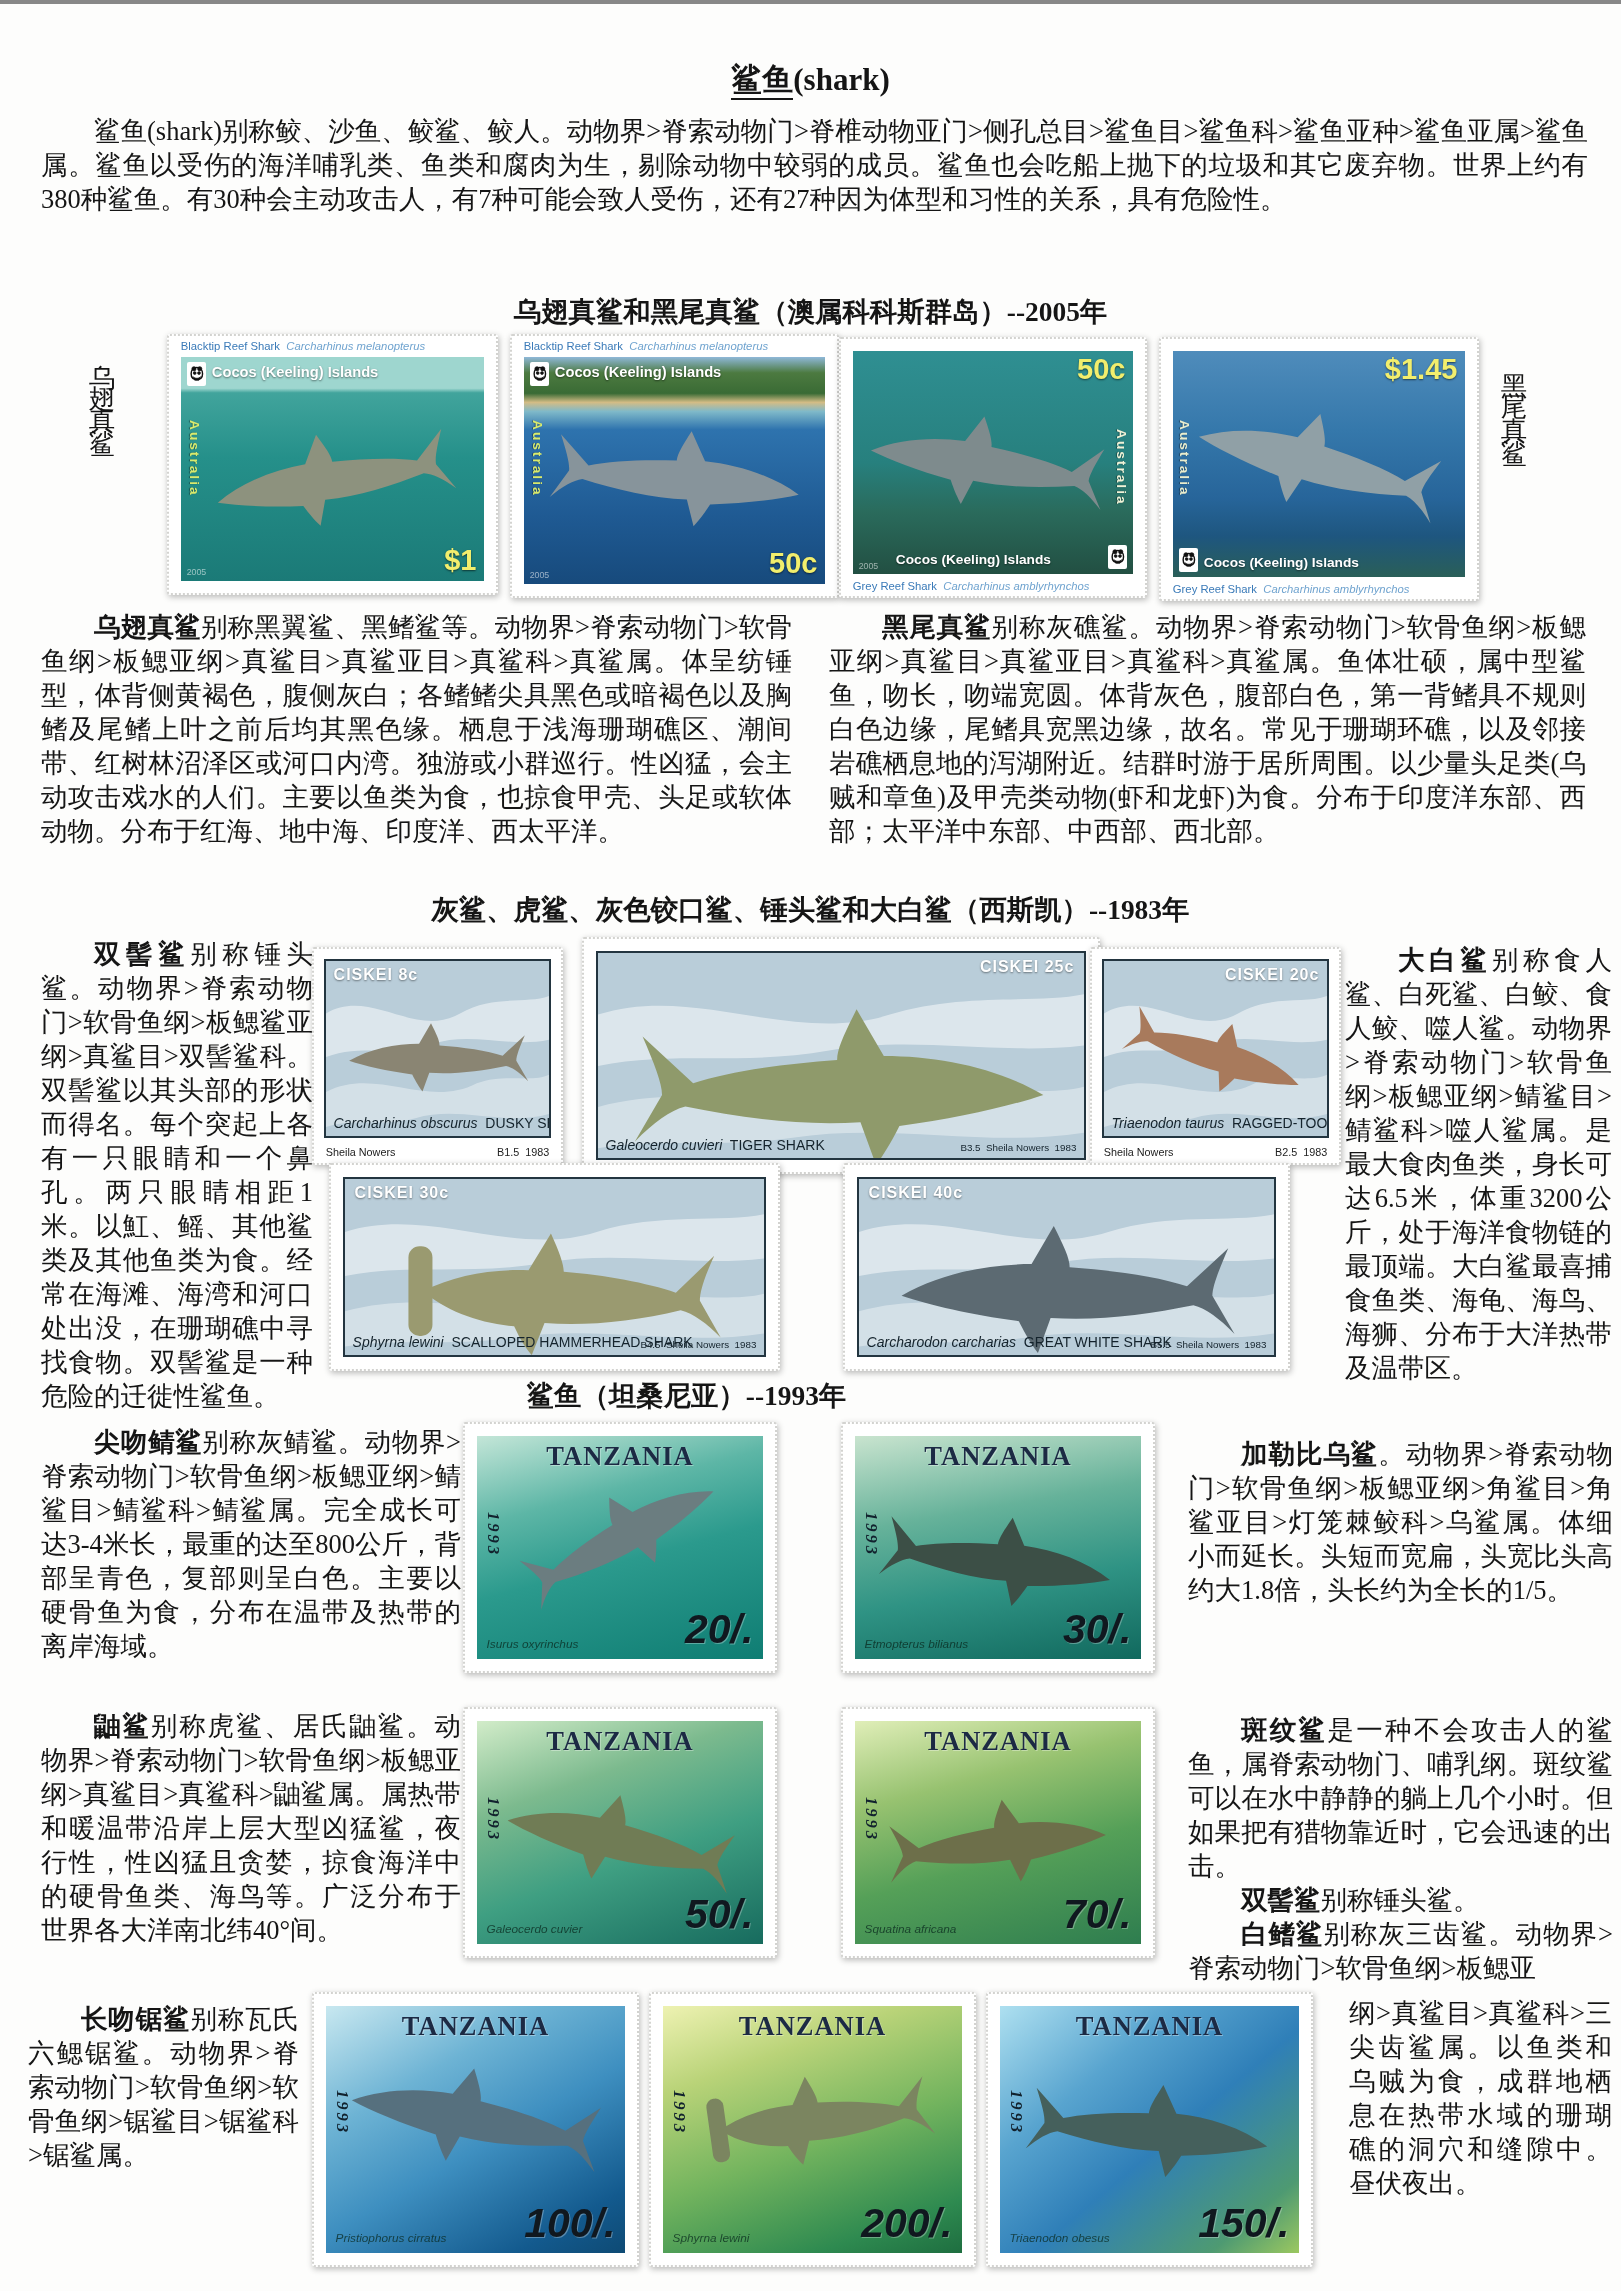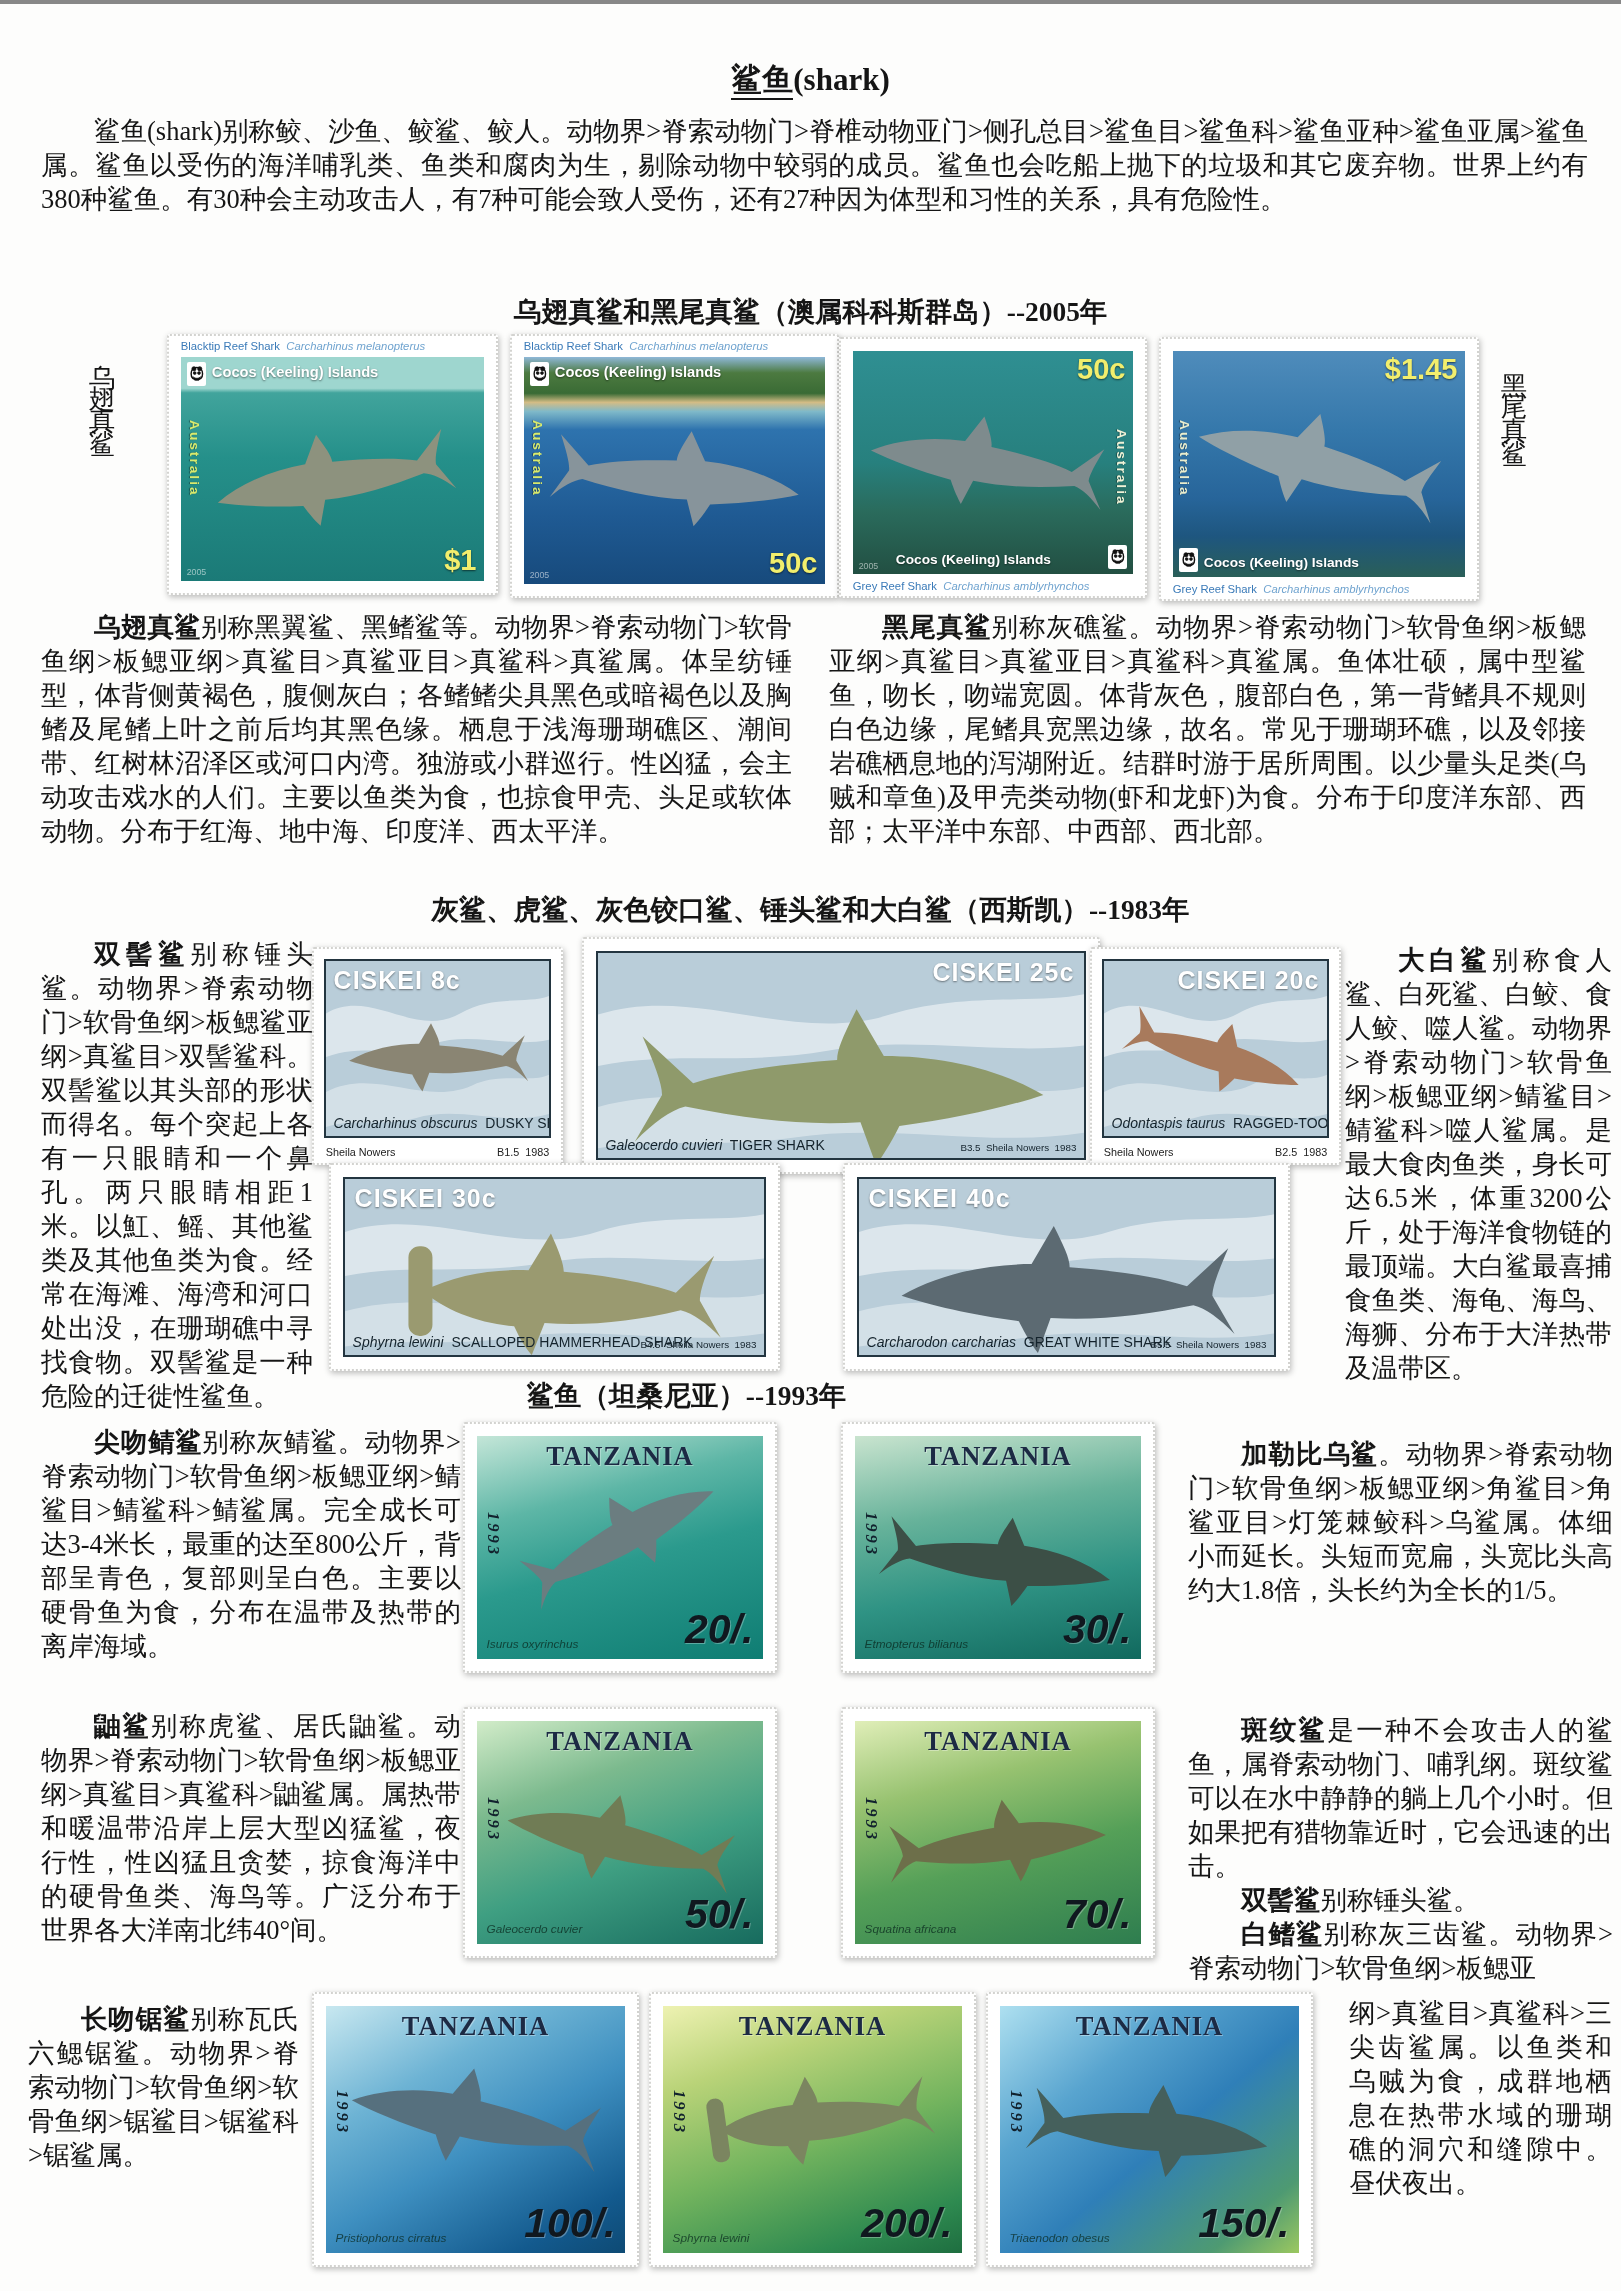--- a/index.html
+++ b/index.html
@@ -30,21 +30,21 @@
              font-weight:bold;font-size:13.7px;letter-spacing:2px;color:#d8ea6e;text-shadow:0 1px 1px rgba(0,0,0,.4);}
   .cx-value{position:absolute;color:#f2ee6d;font-weight:bold;font-size:29px;
             font-family:Liberation Sans, sans-serif;text-shadow:0 1px 2px rgba(0,0,0,.55);}
   .cx-year{position:absolute;left:5.9px;bottom:3.9px;font-size:8.8px;color:rgba(255,255,255,.55);
            font-family:"Liberation Sans",sans-serif;}
   .wwf{position:absolute;width:19.6px;height:23.5px;background:#fff;border-radius:2px;
        display:flex;align-items:center;justify-content:center;}
   .shark-svg{position:absolute;}
   
   .ck-frame{position:absolute;border:2.9px solid #233540;background:#b9cdd9;overflow:hidden;}
-  .ck-head{position:absolute;top:4.9px;color:#fff;font-weight:bold;font-size:25px;
+  .ck-head{position:absolute;top:4.9px;color:#fff;font-weight:bold;font-size:16px;
            font-family:"Liberation Sans",sans-serif;text-shadow:0 1px 2px rgba(0,0,0,.45);letter-spacing:1px;}
   .ck-cap{position:absolute;bottom:4.9px;left:7.8px;font-size:14px;color:#14232c;
           font-family:"Liberation Sans",sans-serif;white-space:nowrap;}
   .ck-credit{position:absolute;bottom:4.9px;right:7.8px;font-size:9.8px;color:#14232c;
              font-family:"Liberation Sans",sans-serif;white-space:nowrap;}
   .ck-margin{position:absolute;left:11.8px;right:11.8px;bottom:4.9px;display:flex;
              justify-content:space-between;font-size:10.8px;color:#222;
              font-family:"Liberation Sans",sans-serif;}
   .waves{position:absolute;left:0;top:0;width:100%;height:100%;}
   
@@ -203,21 +203,21 @@
   <div class="stamp" style="left:1090px;top:943px;width:247px;height:214px;">
     <div class="ck-frame" style="left:9.8px;right:9.8px;top:9.8px;bottom:25.5px;">
       <svg class="waves" viewBox="0 0 400 200" preserveAspectRatio="none">
         <path d="M0 60 C80 30 160 90 240 60 C300 38 360 50 400 40 L400 90 C330 100 260 80 190 95 C120 110 60 95 0 110 Z" fill="rgba(255,255,255,.5)"></path>
         <path d="M0 150 C90 120 180 170 270 140 C320 128 370 140 400 130 L400 175 C320 190 240 165 160 180 C100 190 50 180 0 190 Z" fill="rgba(255,255,255,.38)"></path>
       </svg>
       <div class="ck-head" style="right:7.8px;"><span>CISKEI</span> <span>20c</span></div>
       <svg class="shark-svg" style="left:8%;top:28%;width:84%;transform:rotate(18deg);" viewBox="0 0 220 100">
           <use href="#p-shark" fill="#a87a5c"></use>
         </svg>
-      <div class="ck-cap"><i>Odontaspis taurus</i>&nbsp; <span>RAGGED-TOOTH SHARK</span></div>
+      <div class="ck-cap"><i>Triaenodon taurus</i>&nbsp; <span>RAGGED-TOOTH SHARK</span></div>
     </div>
     <div class="ck-margin">
         <span>Sheila Nowers</span>
         <span><span>B2.5</span>&nbsp;&nbsp;<span>1983</span></span>
       </div>
   </div>
 
   <div class="stamp" style="left:329px;top:1159px;width:447px;height:204px;">
     <div class="ck-frame" style="left:11.8px;right:11.8px;top:11.8px;bottom:11.8px;">
       <svg class="waves" viewBox="0 0 400 200" preserveAspectRatio="none">

